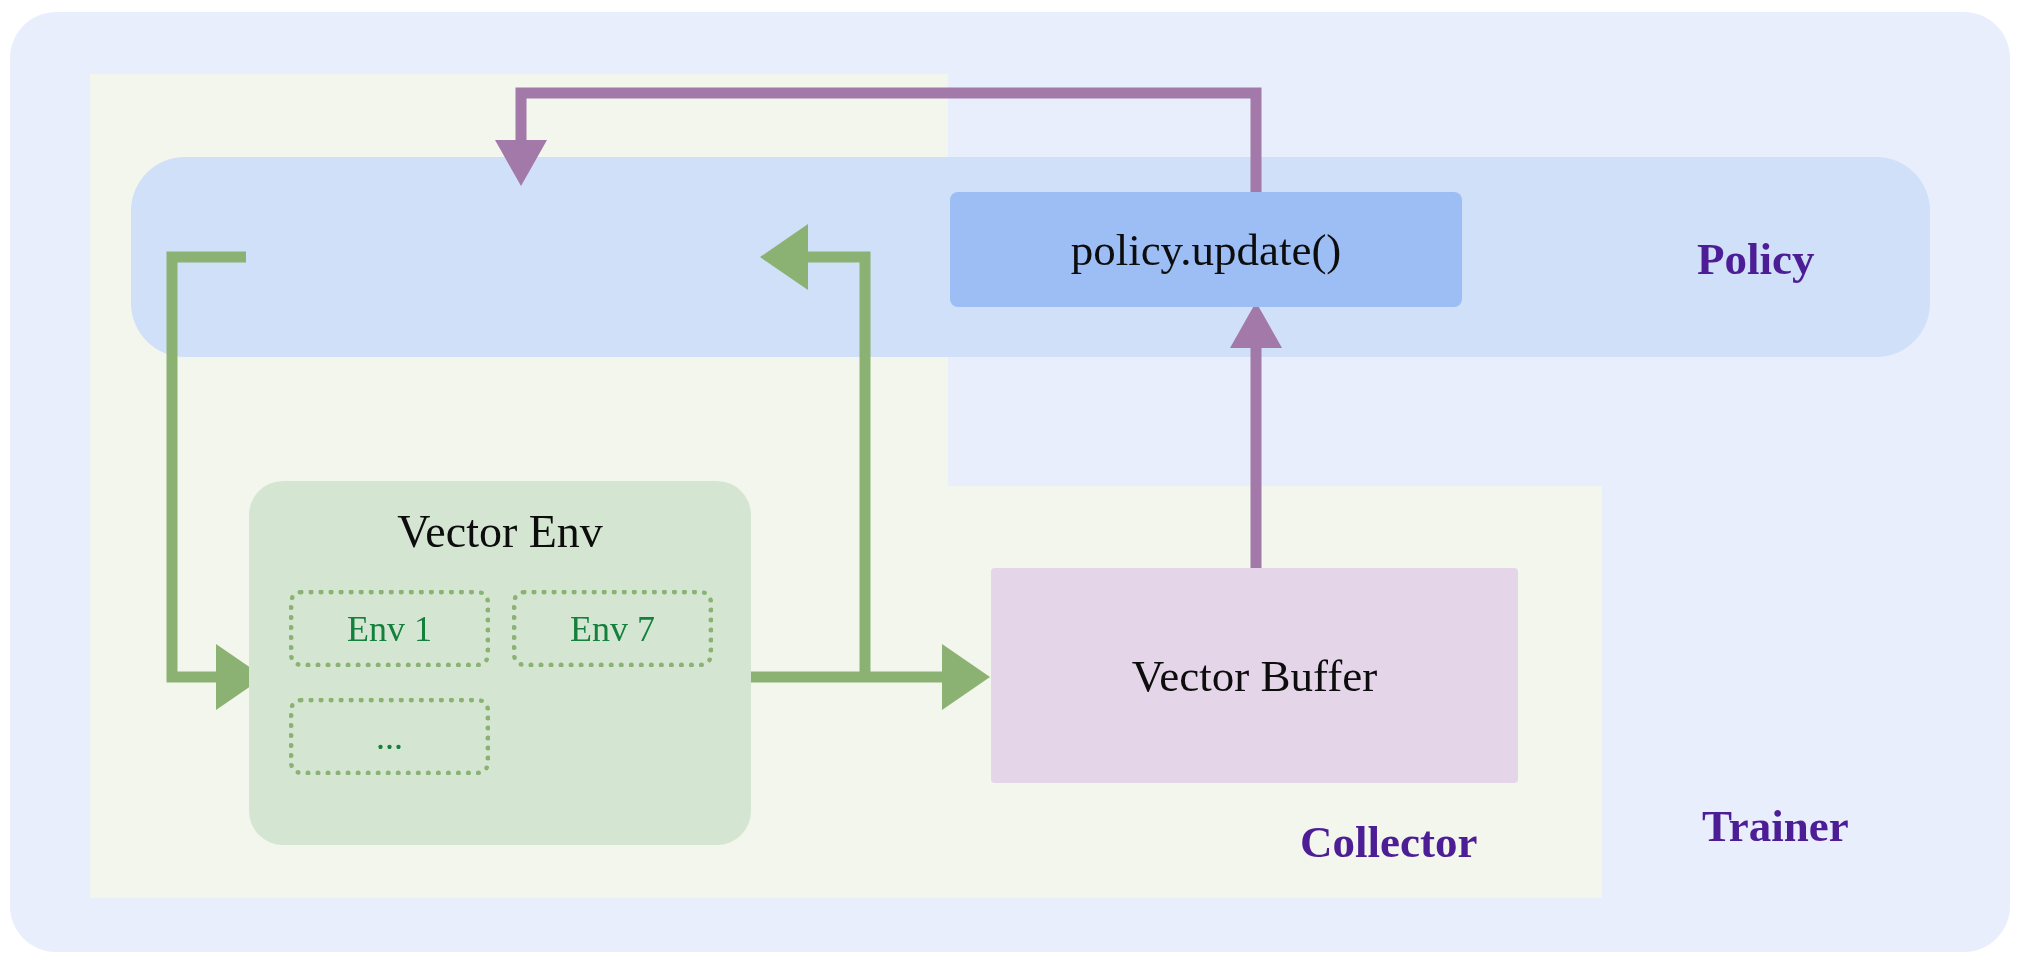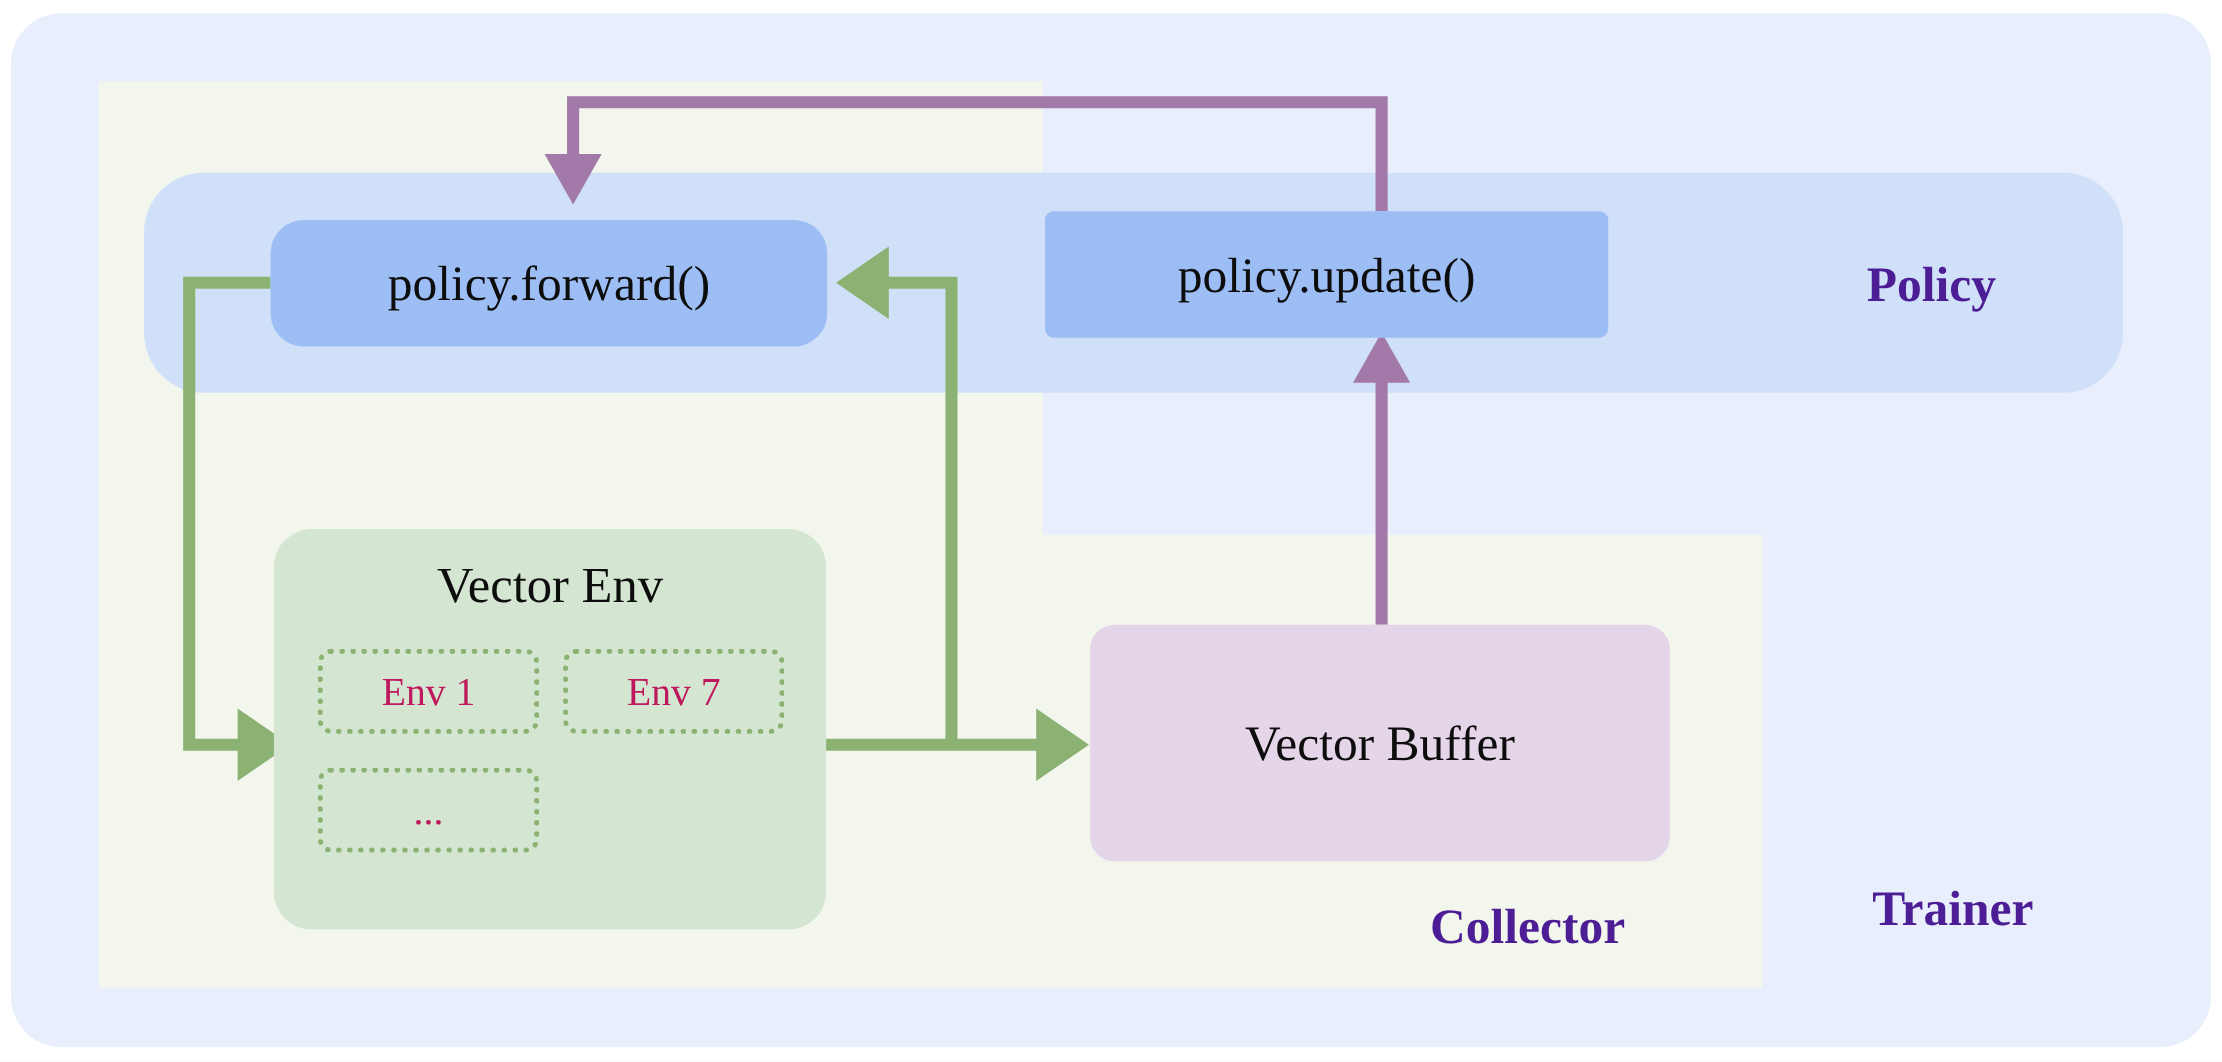--- a/index.html
+++ b/index.html
@@ -115,31 +115,31 @@
     row-gap: 31px;
   }
   .env-cell {
     height: 77px;
     border: 5px dotted #8bb273;
     border-radius: 12px;
     display: flex;
     align-items: center;
     justify-content: center;
     font-size: 36px;
-    color: #be185d;
+    color: #15803d;
     box-sizing: border-box;
   }
 
   #vector-buffer-node {
     left: 991px;
     top: 568px;
     width: 527px;
     height: 215px;
     background: #e5d5e8;
-    border-radius: 22px;
+    border-radius: 4px;
     font-size: 45px;
     text-align: center;
   }
 
   
   .region-label {
     position: absolute;
     font-weight: bold;
     font-size: 45px;
     color: #4c1d95;
@@ -191,23 +191,20 @@
       <path d="M 1256 568 L 1256 345" fill="none" stroke="#a279a8" stroke-width="11" stroke-linecap="butt"></path>
       <polygon points="1230,348 1282,348 1256,302" fill="#a279a8"></polygon>
     </g>
 
     <g>
       <path d="M 1256 192 L 1256 93 L 521 93 L 521 143" fill="none" stroke="#a279a8" stroke-width="11" stroke-linecap="butt" stroke-linejoin="miter"></path>
       <polygon points="495,140 547,140 521,186" fill="#a279a8"></polygon>
     </g>
   </svg>
 
-  <div class="node" id="policy-forward-node">
-    <span>policy.forward()</span>
-  </div>
 
   <div class="node" id="policy-update-node">
     <span>policy.update()</span>
   </div>
 
   <div class="node" id="vector-env-node">
     <div id="vector-env-title">Vector Env</div>
     <div id="vector-env-grid">
       <div class="env-cell">
         <span>Env 1</span>

